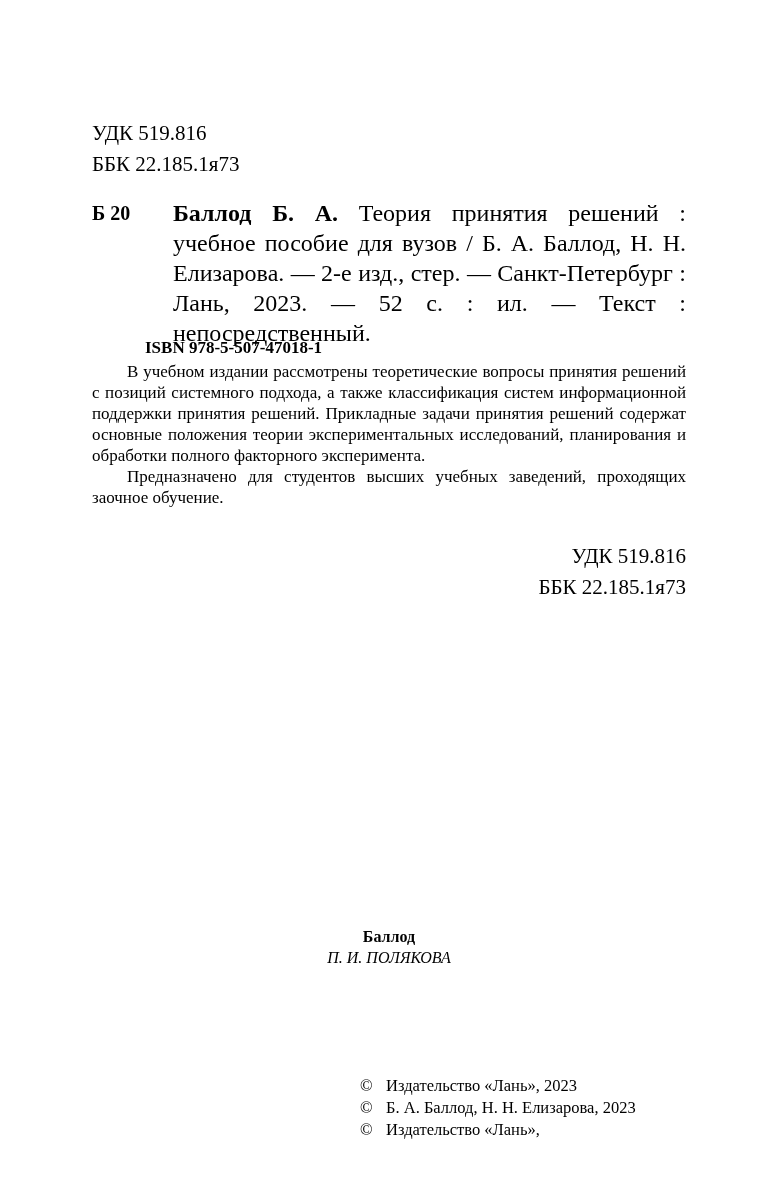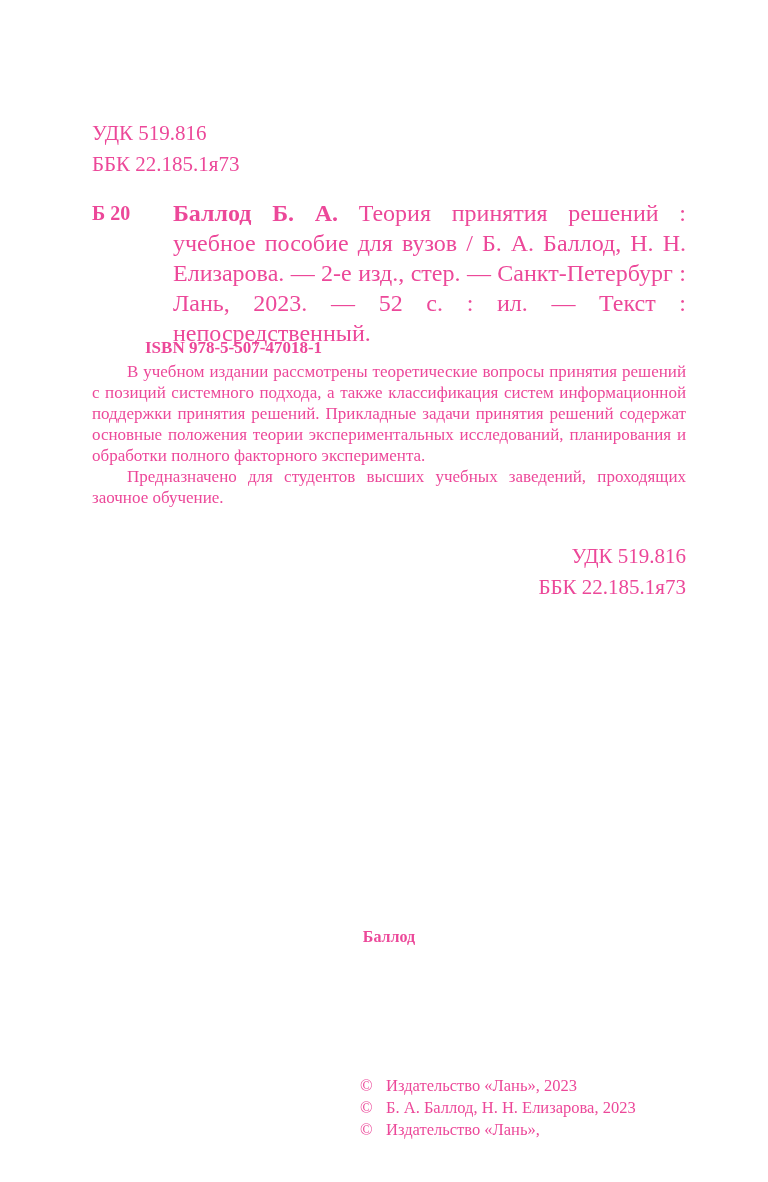--- a/index.html
+++ b/index.html
@@ -3,21 +3,21 @@
 <meta charset="utf-8">
 <style>
   * { margin: 0; padding: 0; box-sizing: border-box; }
   html, body { background: #ffffff; }
   .page {
     position: relative;
     width: 768px;
     height: 1182px;
     margin: 0 auto;
     background: #ffffff;
-    color: #ec4899;
+    color: #000000;
     font-family: "Liberation Serif", "DejaVu Serif", serif;
     overflow: hidden;
   }
   .content { position: absolute; left: 92px; width: 594px; }
 
   .udk-top {
     top: 118px;
     font-size: 21px;
     line-height: 31px;
   }
@@ -107,20 +107,21 @@
     <p>Предназначено для студентов высших учебных заведений, проходящих заочное обучение.</p>
   </div>
 
   <div class="content udk-right">
     <div>УДК 519.816</div>
     <div>ББК 22.185.1я73</div>
   </div>
 
   <div class="content cover-block">
     <div class="cover-label">Баллод</div>
+    <div class="cover-name">П. И. ПОЛЯКОВА</div>
   </div>
 
   <div class="copyright-block">
     <div class="cr-row"><span class="cr-sym">©</span><span>Издательство «Лань», 2023</span></div>
     <div class="cr-row"><span class="cr-sym">©</span><span>Б. А. Баллод, Н. Н. Елизарова, 2023</span></div>
     <div class="cr-row"><span class="cr-sym">©</span><span>Издательство «Лань»,</span></div>
   </div>
 
 </div>
 

